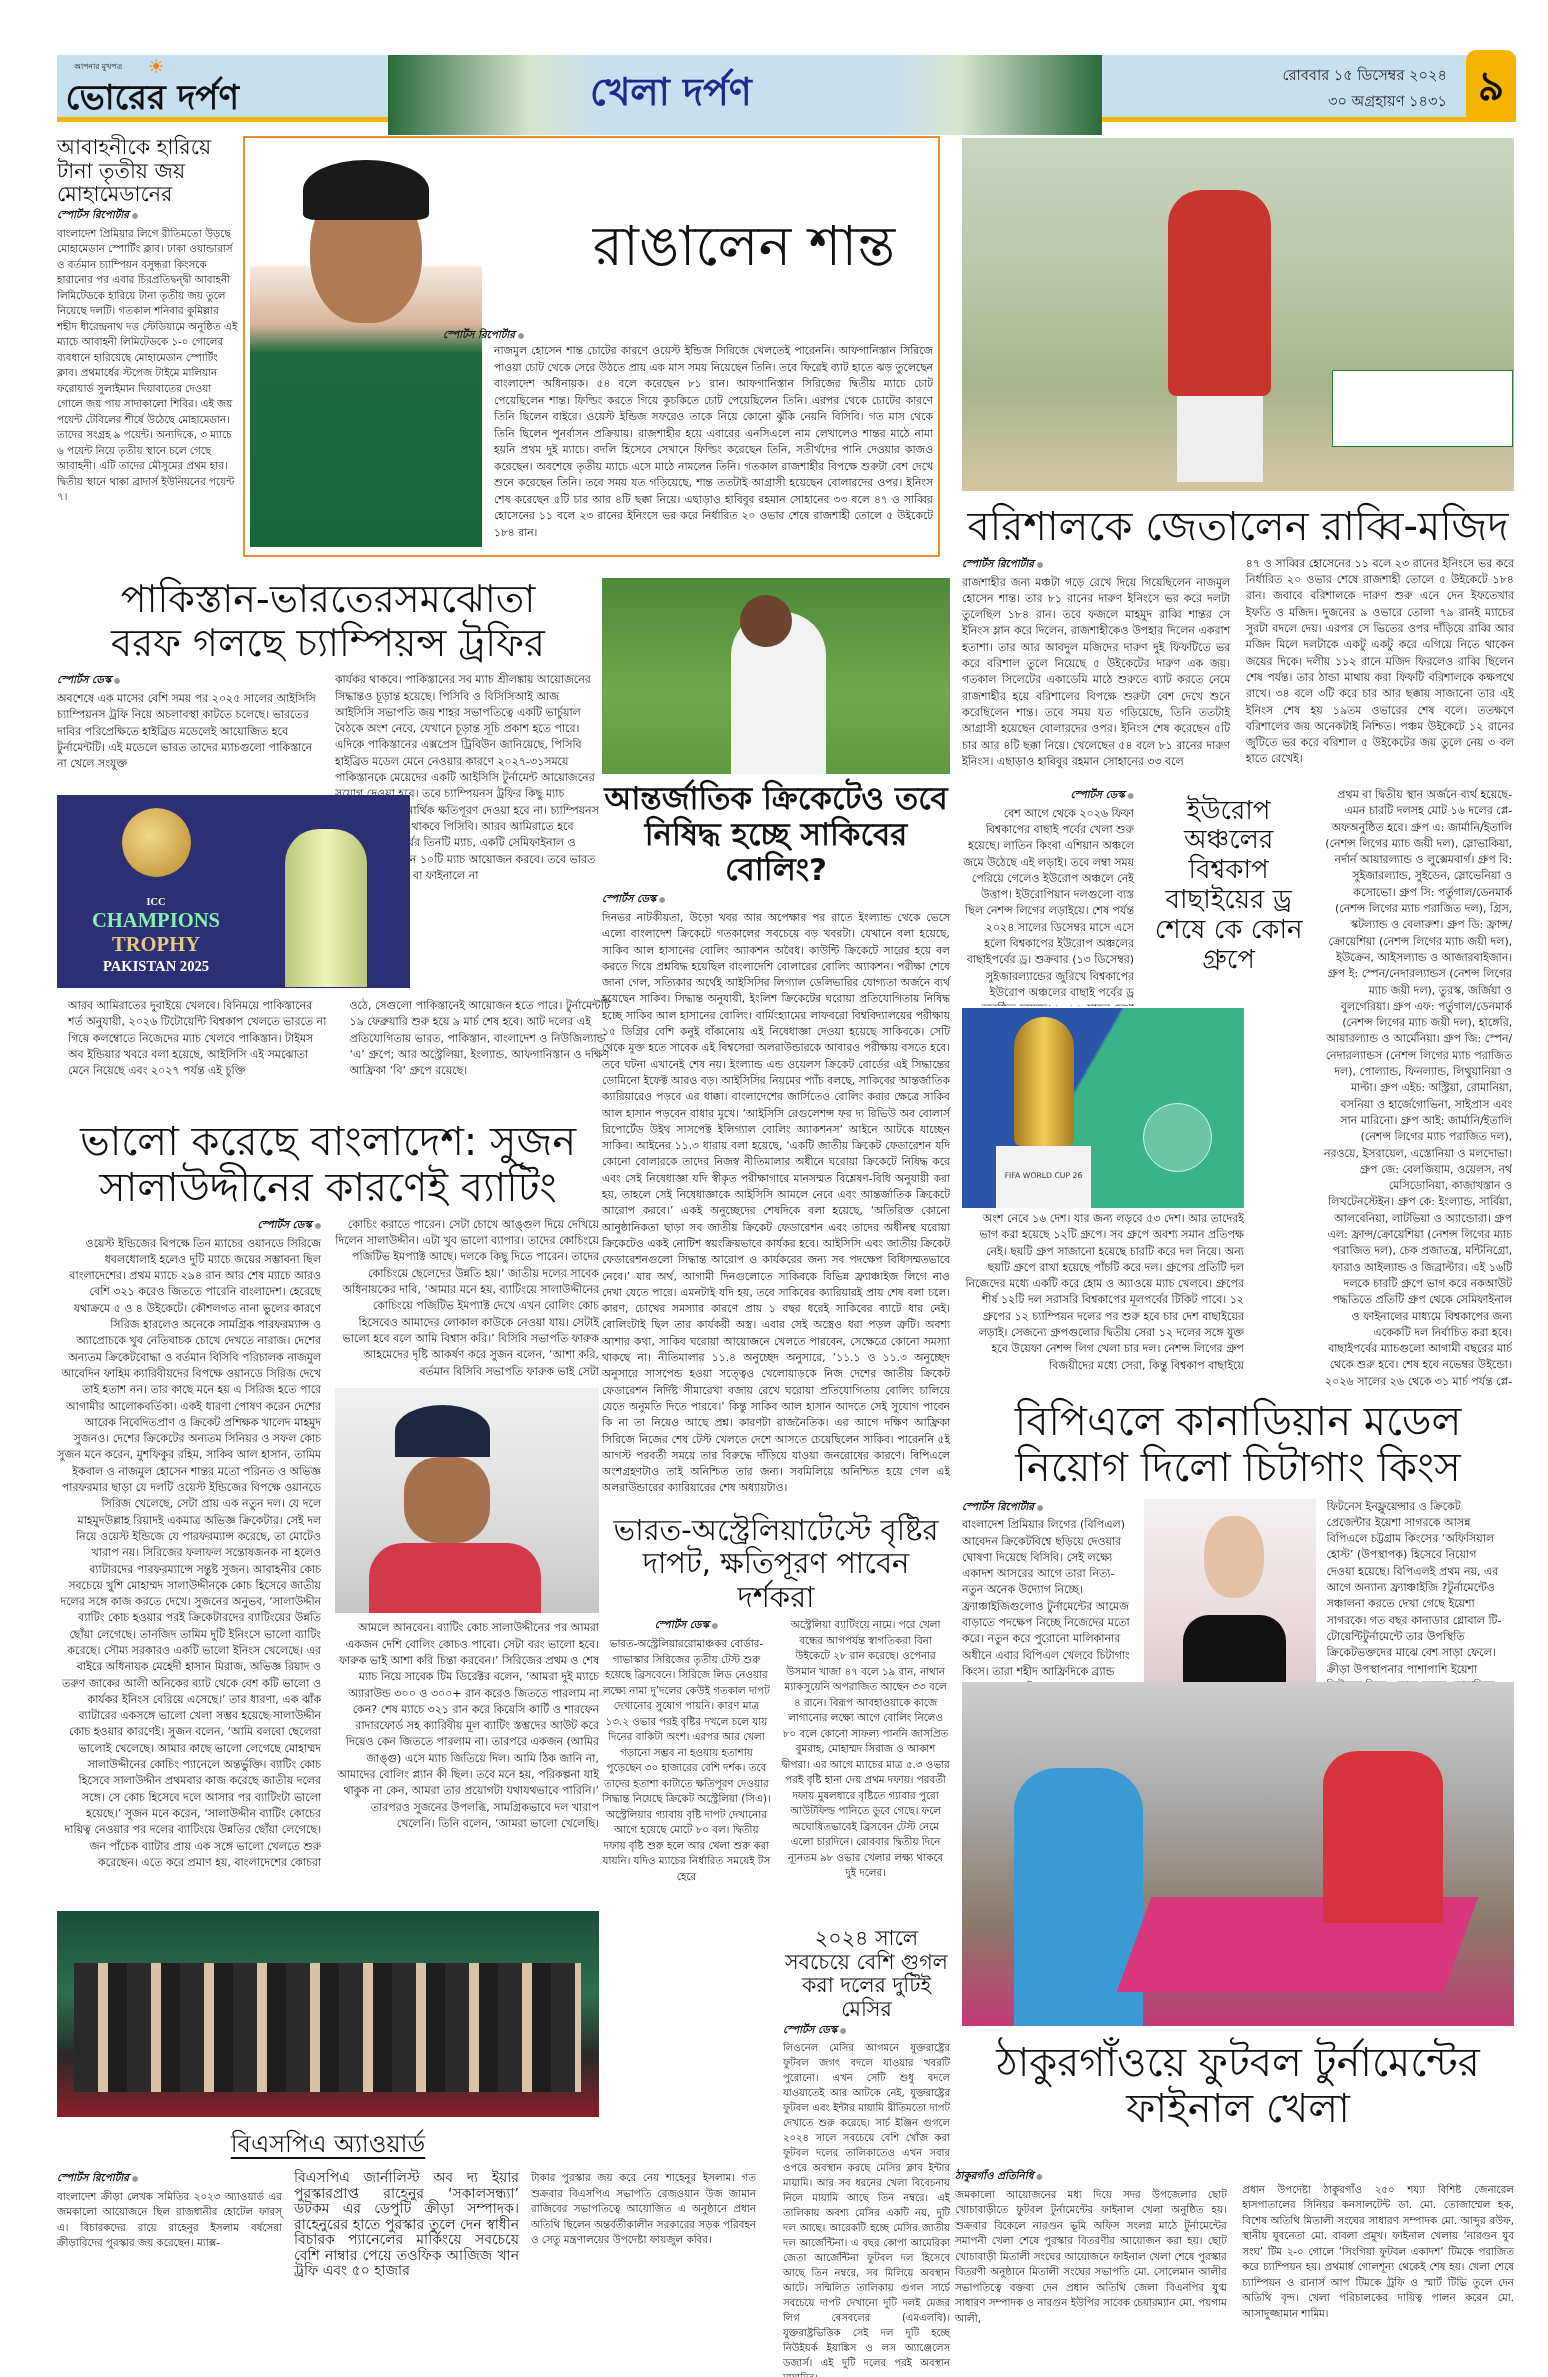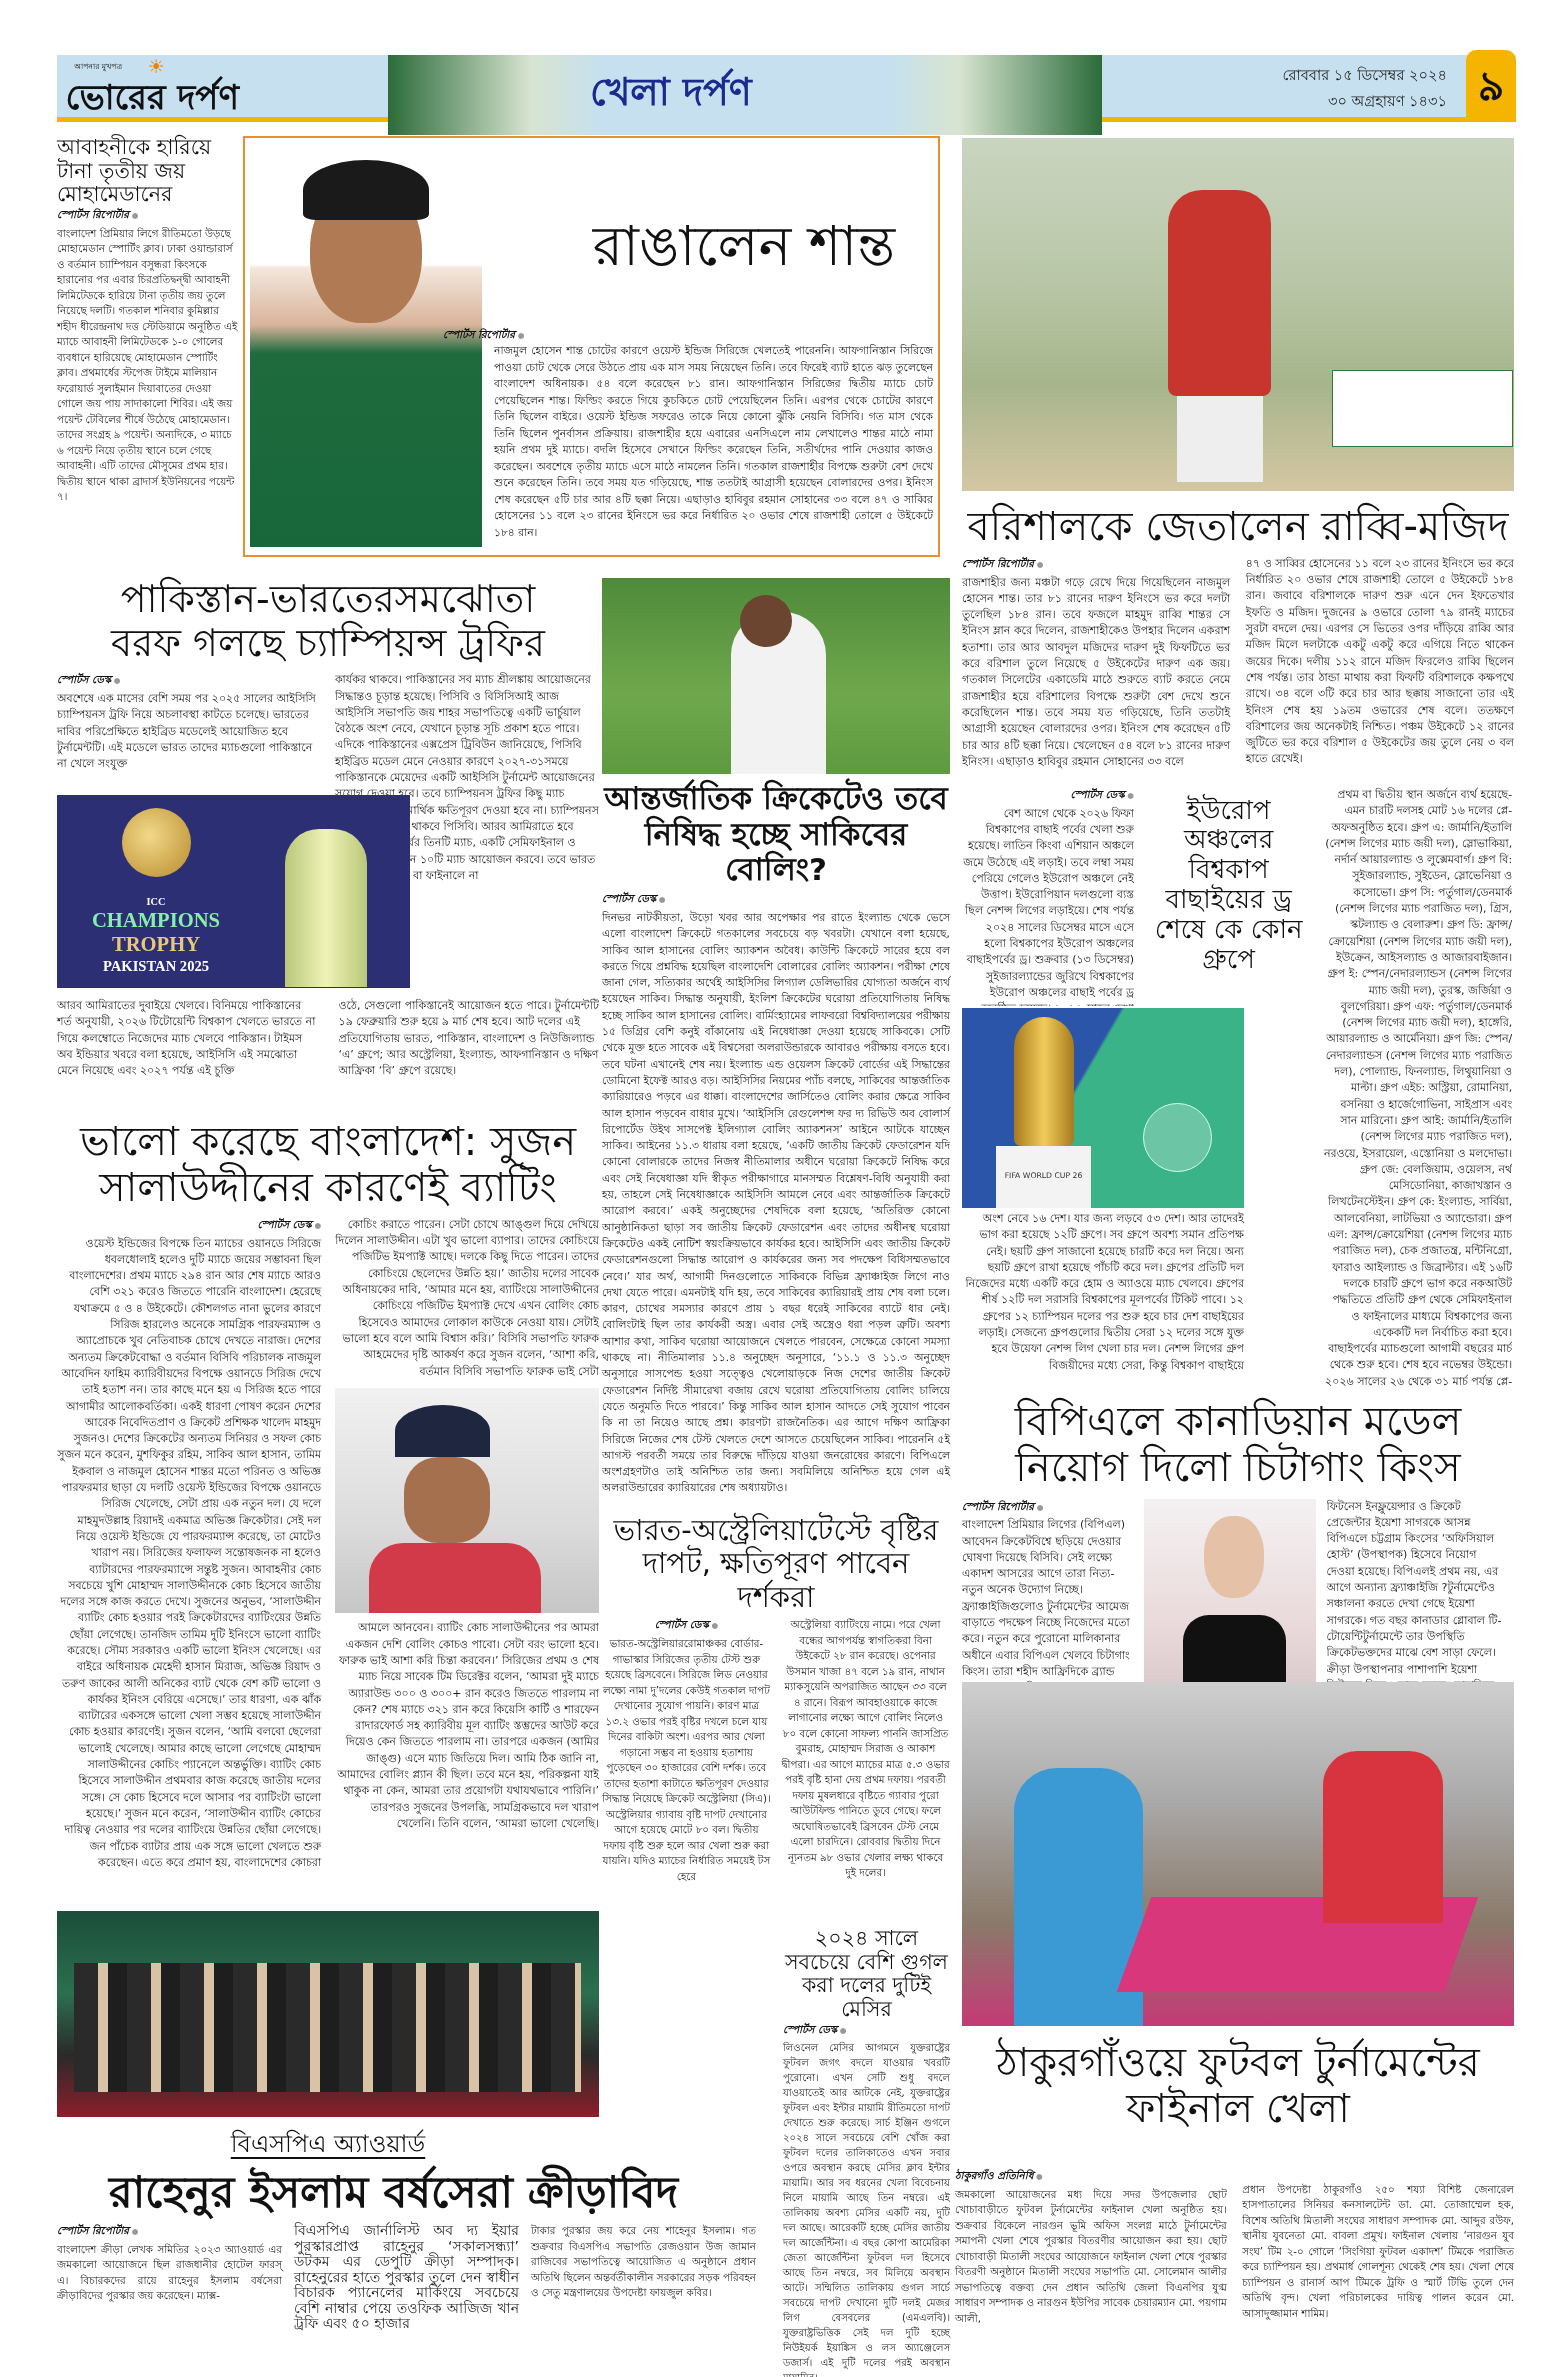--- a/index.html
+++ b/index.html
@@ -89,21 +89,21 @@
   </div>
 </div>
 <div class="abs photo" style="left:57px;top:795px;width:353px;height:193px;background:#2d2f74">
   <div class="abs" style="left:65px;top:13px;width:69px;height:69px;border-radius:50%;background:radial-gradient(circle at 40% 40%,#f1d98a,#b8892a)"></div>
   <div class="abs caption-in" style="left:26px;top:101px;width:146px;font-size:10.3px">ICC</div>
   <div class="abs caption-in" style="left:26px;top:114px;width:146px;font-size:20.6px;color:#86efac">CHAMPIONS</div>
   <div class="abs caption-in" style="left:26px;top:138px;width:146px;font-size:20.6px;color:#e8c97a">TROPHY</div>
   <div class="abs caption-in" style="left:26px;top:163px;width:146px;font-size:14.6px">PAKISTAN 2025</div>
   <div class="abs" style="left:228px;top:34px;width:82px;height:158px;background:linear-gradient(90deg,#b9c77a,#f0f3b8,#b9c77a);border-radius:34px 34px 0 0"></div>
 </div>
-<div class="abs" style="left:57px;top:998px;width:542px;display:flex;gap:21px">
+<div class="abs" style="left:68px;top:998px;width:542px;display:flex;gap:21px">
   <div class="body" style="flex:1;text-align:left">আরব আমিরাতের দুবাইয়ে খেলবে। বিনিময়ে পাকিস্তানের শর্ত অনুযায়ী, ২০২৬ টিটোয়েন্টি বিশ্বকাপ খেলতে ভারতে না গিয়ে কলম্বোতে নিজেদের ম্যাচ খেলবে পাকিস্তান। টাইমস অব ইন্ডিয়ার খবরে বলা হয়েছে, আইসিসি এই সমঝোতা মেনে নিয়েছে এবং ২০২৭ পর্যন্ত এই চুক্তি</div>
   <div class="body" style="flex:1;text-align:left">ওঠে, সেগুলো পাকিস্তানেই আয়োজন হতে পারে। টুর্নামেন্টটি ১৯ ফেব্রুয়ারি শুরু হয়ে ৯ মার্চ শেষ হবে। আট দলের এই প্রতিযোগিতায় ভারত, পাকিস্তান, বাংলাদেশ ও নিউজিল্যান্ড ‘এ’ গ্রুপে; আর অস্ট্রেলিয়া, ইংল্যান্ড, আফগানিস্তান ও দক্ষিণ আফ্রিকা ‘বি’ গ্রুপে রয়েছে।</div>
 </div>
 
 <div class="abs photo" style="left:602px;top:578px;width:348px;height:196px;background:linear-gradient(180deg,#4f8a3a,#6fa84c 60%,#5e9a40)">
   <div class="abs" style="left:129px;top:34px;width:95px;height:163px;background:#f2f2f2;border-radius:43px 43px 0 0"></div>
   <div class="abs" style="left:138px;top:17px;width:52px;height:52px;border-radius:50%;background:#6b4530"></div>
 </div>
 <div class="abs" style="left:602px;top:781px;width:348px">
   <div class="hl" style="font-size:31px;font-weight:bold">আন্তর্জাতিক ক্রিকেটেও তবে নিষিদ্ধ হচ্ছে সাকিবের বোলিং?</div>
@@ -203,21 +203,20 @@
     <div class="by">ঠাকুরগাঁও প্রতিনিধি</div>
     <div class="body" style="font-size:10.3px;line-height:15.5px">জমকালো আয়োজনের মধ্য দিয়ে সদর উপজেলার ছোট খোচাবাড়ীতে ফুটবল টুর্নামেন্টের ফাইনাল খেলা অনুষ্ঠিত হয়। শুক্রবার বিকেলে নারগুন ভূমি অফিস সংলগ্ন মাঠে টুর্নামেন্টের সমাপনী খেলা শেষে পুরস্কার বিতরণীর আয়োজন করা হয়। ছোট খোচাবাড়ী মিতালী সংঘের আয়োজনে ফাইনাল খেলা শেষে পুরস্কার বিতরণী অনুষ্ঠানে মিতালী সংঘের সভাপতি মো. সোলেমান আলীর সভাপতিত্বে বক্তব্য দেন প্রধান অতিথি জেলা বিএনপির যুগ্ম সাধারণ সম্পাদক ও নারগুন ইউপির সাবেক চেয়ারম্যান মো. পয়গাম আলী,</div>
   </div>
   <div style="flex:1">
     <div class="body" style="font-size:10.3px;line-height:15.5px;margin-top:13.8px">প্রধান উপদেষ্টা ঠাকুরগাঁও ২৫০ শয্যা বিশিষ্ট জেনারেল হাসপাতালের সিনিয়র কনসালটেন্ট ডা. মো. তোজাম্মেল হক, বিশেষ অতিথি মিতালী সংঘের সাধারণ সম্পাদক মো. আব্দুর রউফ, স্থানীয় যুবনেতা মো. বাবলা প্রমুখ। ফাইনাল খেলায় ‘নারগুন যুব সংঘ’ টিম ২-০ গোলে ‘সিংগিয়া ফুটবল একাদশ’ টিমকে পরাজিত করে চ্যাম্পিয়ন হয়। প্রথমার্ধ গোলশূন্য থেকেই শেষ হয়। খেলা শেষে চ্যাম্পিয়ন ও রানার্স আপ টিমকে ট্রফি ও স্মার্ট টিভি তুলে দেন অতিথি বৃন্দ। খেলা পরিচালকের দায়িত্ব পালন করেন মো. আসাদুজ্জামান শামিম।</div>
   </div>
 </div>
 
 <div class="abs" style="left:57px;top:2125px;width:723px">
   <div class="kicker" style="width:542px">বিএসপিএ অ্যাওয়ার্ড</div>
-  <div class="hl" style="font-size:43px;text-align:left;padding-left:52px;margin-top:3.4px">রাহেনুর ইসলাম বর্ষসেরা ক্রীড়াবিদ</div>
   <div style="display:flex;gap:12px;margin-top:5.2px;width:723px">
     <div style="width:225px">
       <div class="by">স্পোর্টস রিপোর্টার</div>
       <div class="body" style="font-size:10.3px;line-height:15.5px">বাংলাদেশ ক্রীড়া লেখক সমিতির ২০২৩ অ্যাওয়ার্ড এর জমকালো আয়োজনে ছিল রাজধানীর হোটেল ফারস্ এ। বিচারকদের রায়ে রাহেনুর ইসলাম বর্ষসেরা ক্রীড়াবিদের পুরস্কার জয় করেছেন। ম্যাক্স-</div>
     </div>
     <div class="body" style="width:225px;font-size:14px;line-height:15.5px">বিএসপিএ জার্নালিস্ট অব দ্য ইয়ার পুরস্কারপ্রাপ্ত রাহেনুর ‘সকালসন্ধ্যা’ ডটকম এর ডেপুটি ক্রীড়া সম্পাদক। রাহেনুরের হাতে পুরস্কার তুলে দেন স্বাধীন বিচারক প্যানেলের মার্কিংয়ে সবচেয়ে বেশি নাম্বার পেয়ে তওফিক আজিজ খান ট্রফি এবং ৫০ হাজার</div>
     <div class="body" style="width:225px;font-size:10.3px;line-height:15.5px">টাকার পুরস্কার জয় করে নেয় শাহেনুর ইসলাম। গত শুক্রবার বিএসপিএ সভাপতি রেজওয়ান উজ জামান রাজিবের সভাপতিত্বে আয়োজিত এ অনুষ্ঠানে প্রধান অতিথি ছিলেন অন্তর্বর্তীকালীন সরকারের সড়ক পরিবহন ও সেতু মন্ত্রণালয়ের উপদেষ্টা ফায়জুল কবির।</div>
   </div>
 </div>
 

